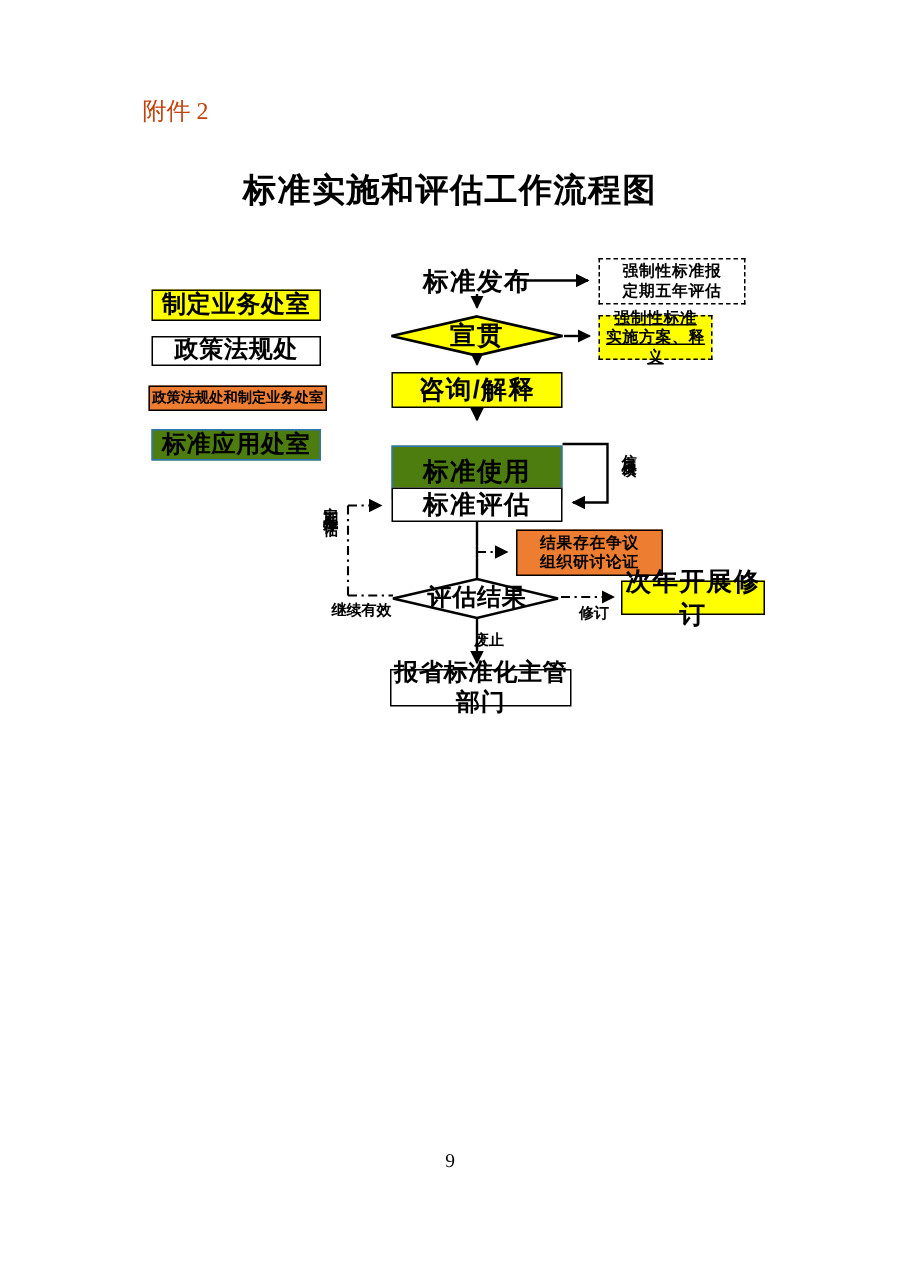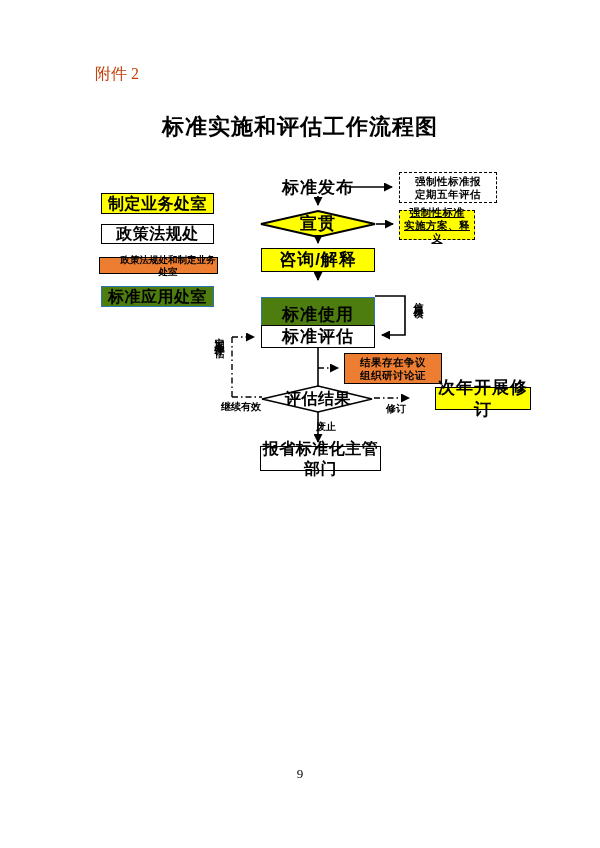--- a/index.html
+++ b/index.html
@@ -82,21 +82,21 @@
 
     <polygon points="318,386 372,399 318,412 262,399" fill="#FFFFFF" stroke="#000" stroke-width="1.6"></polygon>
 
     <line x1="374" y1="398" x2="409" y2="398" stroke="#000" stroke-width="1.4" stroke-dasharray="6 3 1.5 3" marker-end="url(#arr)"></line>
 
     <line x1="318" y1="412" x2="318" y2="442" stroke="#000" stroke-width="1.6" marker-end="url(#arr)"></line>
   </svg>
 
   <div class="abs node bd bg-yellow lg f12" style="top:193px;">制定业务处室</div>
   <div class="abs node bd bg-white lg f12" style="top:224px;height:20px;">政策法规处</div>
-  <div class="abs node bd bg-orange lg f-small" style="left:99px;top:257px;width:119px;height:17px;padding-left:19px;">政策法规处和制定业务处室</div>
+  <div class="abs node bd bg-orange lg f-small" style="left:99px;top:257px;width:119px;height:17px;">政策法规处和制定业务处室</div>
   <div class="abs node bd bg-blue lg f12" style="top:286px;">标准应用处室</div>
 
   <div class="abs node f13" style="left:262px;top:179px;width:112px;height:17px;">标准发布</div>
 
   <div class="abs node two-line dashed bg-white" style="left:399px;top:172px;width:98px;height:31px;">
     <span>强制性标准报</span>
     <span>定期五年评估</span>
   </div>
 
   <div class="abs node f13" style="left:262px;top:217px;width:112px;height:14px;">宣贯</div>
@@ -112,21 +112,21 @@
 
   <div class="abs node bd bg-white f13" style="left:261px;top:325px;width:114px;height:23px;">标准评估</div>
 
   <div class="abs node two-line bd bg-orange" style="left:344px;top:353px;width:98px;height:31px;">
     <span>结果存在争议</span>
     <span>组织研讨论证</span>
   </div>
 
   <div class="abs node f12" style="left:262px;top:392px;width:112px;height:14px;">评估结果</div>
 
-  <div class="abs node bd bg-yellow f13" style="left:414px;top:387px;width:96px;height:23px;border-width:1.6px;margin-left:21px;">次年开展修订</div>
+  <div class="abs node bd bg-yellow f13" style="left:414px;top:387px;width:96px;height:23px;border-width:1.6px;">次年开展修订</div>
 
   <div class="abs node bd bg-white f12" style="left:260px;top:446px;width:121px;height:25px;">报省标准化主管部门</div>
 
   <div class="abs lbl vert" style="left:412px;top:294px;">信息反馈</div>
   <div class="abs lbl vert" style="left:213px;top:330px;">定期五年评估</div>
   <div class="abs lbl" style="left:221px;top:400px;">继续有效</div>
   <div class="abs lbl" style="left:386px;top:402px;">修订</div>
   <div class="abs lbl" style="left:316px;top:420px;">废止</div>
 
   <div class="abs pagenum">9</div>

